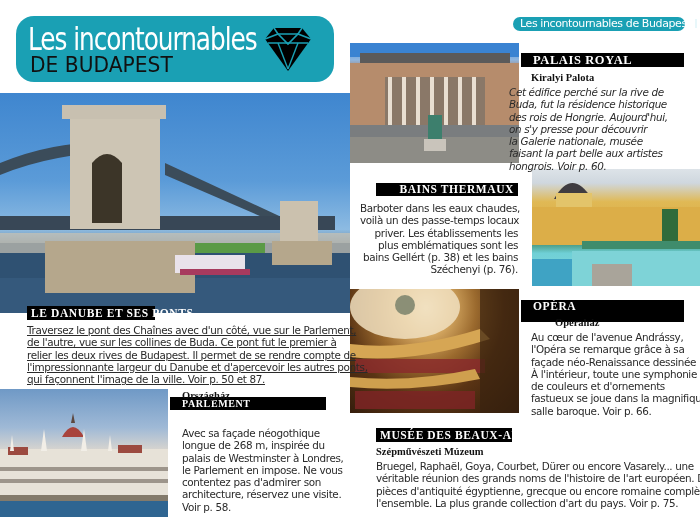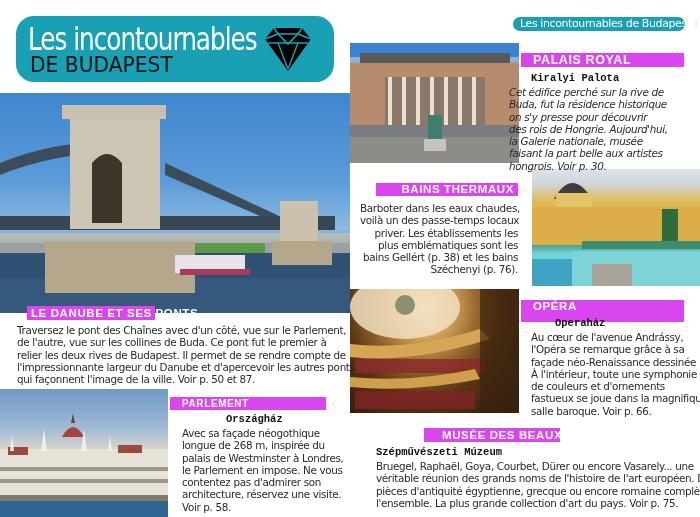--- a/index.html
+++ b/index.html
@@ -32,39 +32,39 @@
   .img-palace { left: 350px; top: 43px; width: 169px; height: 120px;
     background: linear-gradient(to bottom, #3f86d4 0%, #8fb6e0 14%, #a48068 22%, #b18b6d 55%, #7b7f84 72%, #8a8b88 100%); }
   .img-bath { left: 532px; top: 169px; width: 168px; height: 117px;
     background: linear-gradient(to bottom, #dde3e8 0%, #cfd7de 12%, #e0b955 28%, #d8aa44 55%, #3d8a6a 62%, #6fd0d6 72%, #8ad8dc 100%); }
   .img-opera { left: 350px; top: 289px; width: 169px; height: 124px;
     background: radial-gradient(ellipse at 45% 15%, #f6e6c2 0%, #d7aa63 18%, #9b6a2e 38%, #5a3414 60%, #2b170a 100%); }
   .img-parlement { left: 0; top: 389px; width: 168px; height: 128px;
     background: linear-gradient(to bottom, #6f99c6 0%, #9fb9d6 30%, #d8d5cf 48%, #e6e1d8 70%, #8a8a86 80%, #3b6f94 86%, #2d5e83 100%); }
 
   
-  .bar { background: #d946ef; color: #ffffff; font-weight: bold; font-size: 12.5px; letter-spacing: 0.6px; line-height: 15px; white-space: nowrap; font-family: Liberation Sans, sans-serif; }
+  .bar { background: #000000; color: #ffffff; font-weight: bold; font-size: 12.5px; letter-spacing: 0.6px; line-height: 15px; white-space: nowrap; font-family: Liberation Serif, serif; }
   .bar-palais { left: 521px; top: 53px; width: 163px; height: 14px; padding-left: 12px; }
   .bar-bains { left: 376px; top: 183px; width: 142px; height: 13px; text-align: right; padding-right: 4px; font-size: 11.5px; line-height: 13px; }
   .bar-opera { left: 521px; top: 300px; width: 163px; height: 22px; padding-left: 12px; font-size: 11.5px; line-height: 13px; }
   .bar-danube { left: 27px; top: 306px; width: 128px; height: 14px; padding-left: 4px; font-size: 11.5px; line-height: 14px; }
   .bar-parlement { left: 170px; top: 397px; width: 156px; height: 13px; padding-left: 12px; font-size: 10px; line-height: 13px; }
-  .bar-musee { left: 376px; top: 428px; width: 136px; height: 14px; padding-left: 18px; font-size: 11.5px; line-height: 14px; margin-left: 48px; }
-
-  .subtitle { font-weight: bold; font-size: 10.5px; color: #111; white-space: nowrap; font-family: Liberation Mono, monospace; }
+  .bar-musee { left: 376px; top: 428px; width: 136px; height: 14px; padding-left: 4px; font-size: 11.5px; line-height: 14px; }
+
+  .subtitle { font-weight: bold; font-size: 10.5px; color: #111; white-space: nowrap; font-family: Liberation Serif, serif; }
   .body-text { font-size: 10.4px; line-height: 12.3px; color: #2a2a2a; font-family: "DejaVu Sans", sans-serif; letter-spacing: -0.35px; }
   .body-text span { display: block; white-space: nowrap; }
 
   .sub-palais { left: 531px; top: 72px; }
   .txt-palais { left: 509px; top: 86px; width: 160px; font-style: italic; }
   .txt-bains { left: 360px; top: 202px; width: 158px; text-align: right; }
   .sub-opera { left: 531px; top: 317px; margin-left: 24px; }
   .txt-opera { left: 531px; top: 331px; width: 165px; }
-  .txt-danube { left: 17px; top: 324px; width: 310px; }
-  .sub-parlement { left: 182px; top: 413px; margin-left: 44px; }
+  .txt-danube { left: 27px; top: 324px; width: 310px; text-decoration: underline; }
+  .sub-parlement { left: 182px; top: 390px; }
   .txt-parlement { left: 182px; top: 427px; width: 160px; }
   .sub-musee { left: 376px; top: 446px; }
   .txt-musee { left: 376px; top: 460px; width: 322px; }
 
   svg { display: block; }
 </style>
 </head>
 <body>
 
 <div class="abs title-pill"></div>
@@ -169,25 +169,25 @@
     <rect x="0" y="106" width="168" height="6" fill="#837a6b"></rect>
     <rect x="0" y="112" width="168" height="16" fill="#2f6591"></rect>
   </svg>
 </div>
 
 <div class="abs bar bar-palais">PALAIS ROYAL</div>
 <div class="abs subtitle sub-palais">Kiralyi Palota</div>
 <div class="abs body-text txt-palais">
   <span>Cet édifice perché sur la rive de</span>
   <span>Buda, fut la résidence historique</span>
+  <span>des rois de Hongrie. Aujourd'hui,</span>
   <span>on s'y presse pour découvrir</span>
-  <span>des rois de Hongrie. Aujourd'hui,</span>
   <span>la Galerie nationale, musée</span>
   <span>faisant la part belle aux artistes</span>
-  <span>hongrois. Voir p. 30.</span>
+  <span>hongrois. Voir p. 60.</span>
 </div>
 
 <div class="abs bar bar-bains">BAINS THERMAUX</div>
 <div class="abs body-text txt-bains">
   <span>Barboter dans les eaux chaudes,</span>
   <span>voilà un des passe-temps locaux</span>
   <span>priver. Les établissements les</span>
   <span>plus emblématiques sont les</span>
   <span>bains Gellért (p. 38) et les bains</span>
   <span>Széchenyi (p. 76).</span>

